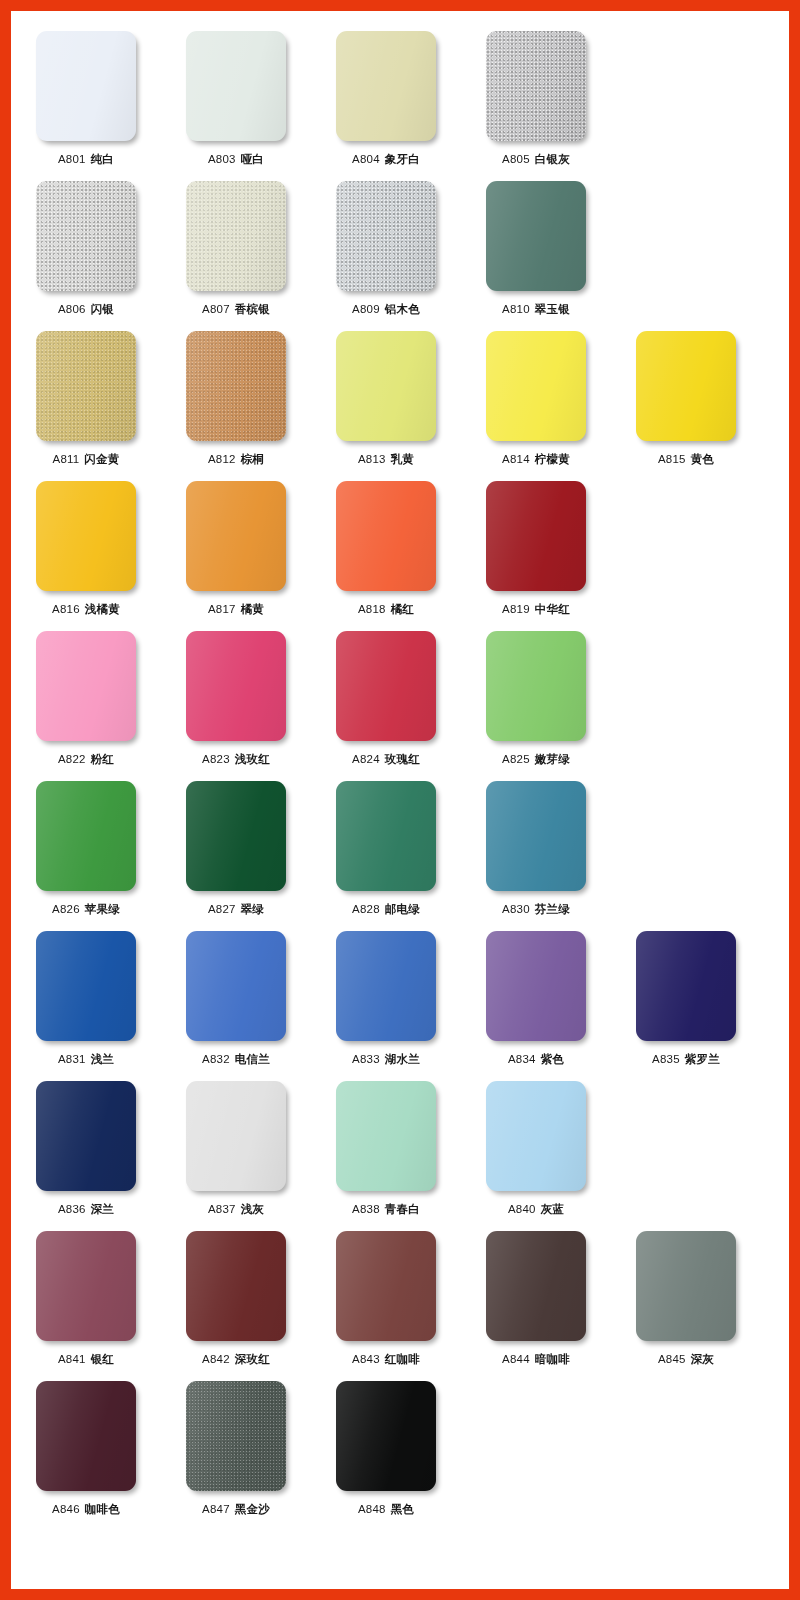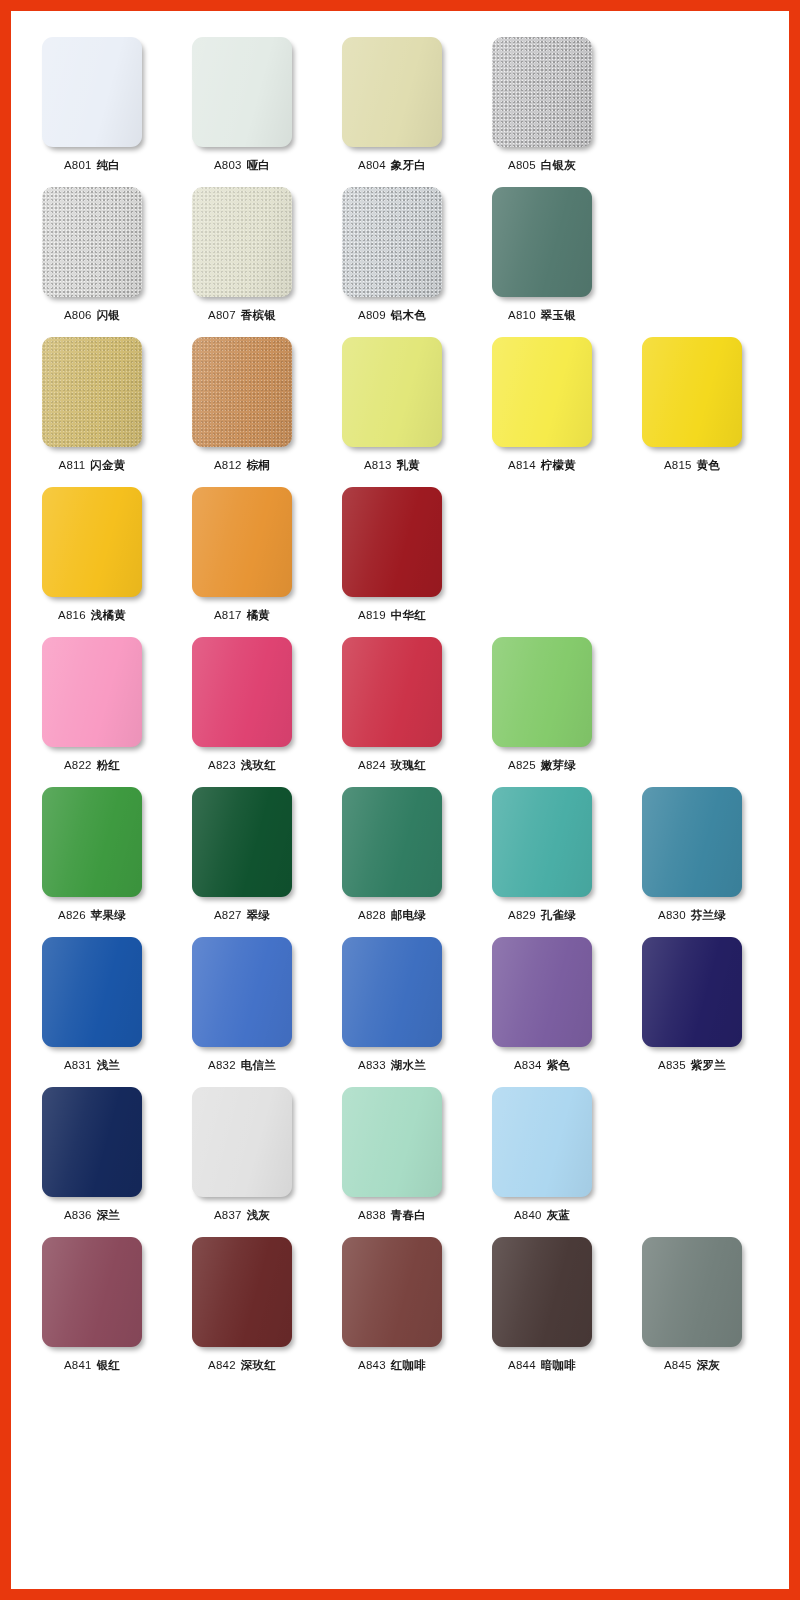--- a/index.html
+++ b/index.html
@@ -13,21 +13,21 @@
     position:absolute;
     left:11px;top:11px;
     width:778px;height:1578px;
     background:#FFFFFF;
     box-sizing:border-box;
   }
   .grid{
     position:absolute;
     left:0;top:0;
     width:778px;
-    padding:6px;
+    padding:0;
   }
   .row{
     display:flex;
     height:150px;
     align-items:flex-start;
   }
   .cell{
     width:150px;
     margin-left:0;
     display:flex;
@@ -151,20 +151,24 @@
       <div class="row">
         <div class="cell">
           <div class="swatch" style="background:#F5C01E;"></div>
           <div class="label"><span class="code">A816</span><span class="name">浅橘黄</span></div>
         </div>
         <div class="cell">
           <div class="swatch" style="background:#E79535;"></div>
           <div class="label"><span class="code">A817</span><span class="name">橘黄</span></div>
         </div>
         <div class="cell">
+          <div class="swatch" style="background:#F4633A;"></div>
+          <div class="label"><span class="code">A818</span><span class="name">橘红</span></div>
+        </div>
+        <div class="cell">
           <div class="swatch" style="background:#9E1A21;"></div>
           <div class="label"><span class="code">A819</span><span class="name">中华红</span></div>
         </div>
       </div>
       <div class="row">
         <div class="cell">
           <div class="swatch" style="background:#F99BC3;"></div>
           <div class="label"><span class="code">A822</span><span class="name">粉红</span></div>
         </div>
         <div class="cell">
@@ -187,24 +191,20 @@
         </div>
         <div class="cell">
           <div class="swatch" style="background:#10532F;"></div>
           <div class="label"><span class="code">A827</span><span class="name">翠绿</span></div>
         </div>
         <div class="cell">
           <div class="swatch" style="background:#317D62;"></div>
           <div class="label"><span class="code">A828</span><span class="name">邮电绿</span></div>
         </div>
         <div class="cell">
-          <div class="swatch" style="background:#4AAEA6;"></div>
-          <div class="label"><span class="code">A829</span><span class="name">孔雀绿</span></div>
-        </div>
-        <div class="cell">
           <div class="swatch" style="background:#3D86A1;"></div>
           <div class="label"><span class="code">A830</span><span class="name">芬兰绿</span></div>
         </div>
       </div>
       <div class="row">
         <div class="cell">
           <div class="swatch" style="background:#1A56A8;"></div>
           <div class="label"><span class="code">A831</span><span class="name">浅兰</span></div>
         </div>
         <div class="cell">
@@ -256,15 +256,31 @@
           <div class="label"><span class="code">A843</span><span class="name">红咖啡</span></div>
         </div>
         <div class="cell">
           <div class="swatch" style="background:#4A3A38;"></div>
           <div class="label"><span class="code">A844</span><span class="name">暗咖啡</span></div>
         </div>
         <div class="cell">
           <div class="swatch" style="background:#73807C;"></div>
           <div class="label"><span class="code">A845</span><span class="name">深灰</span></div>
         </div>
+      </div>
+      <div class="row">
+        <div class="cell">
+          <div class="swatch" style="background:#4A1F2C;"></div>
+          <div class="label"><span class="code">A846</span><span class="name">咖啡色</span></div>
+        </div>
+        <div class="cell">
+          <div class="swatch metal grain-soft" style="background:#46504B;"></div>
+          <div class="label"><span class="code">A847</span><span class="name">黑金沙</span></div>
+        </div>
+        <div class="cell">
+          <div class="swatch" style="background:#0D0E0E;"></div>
+          <div class="label"><span class="code">A848</span><span class="name">黑色</span></div>
+        </div>
+        <div class="cell spacer"></div>
+        <div class="cell spacer"></div>
       </div>
     </div>
 </div>
 
 </body></html>

